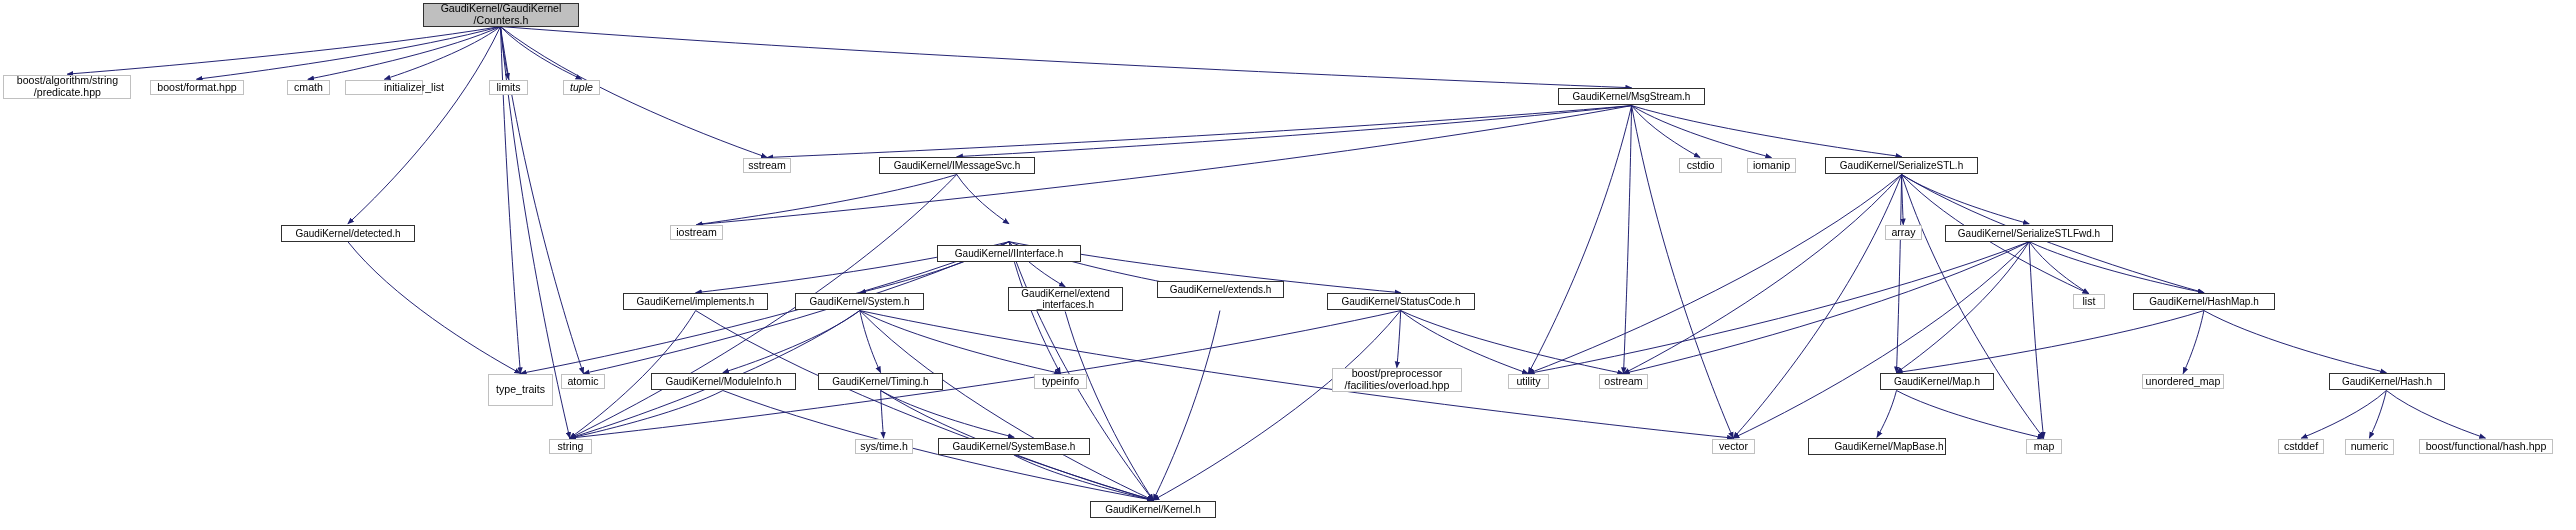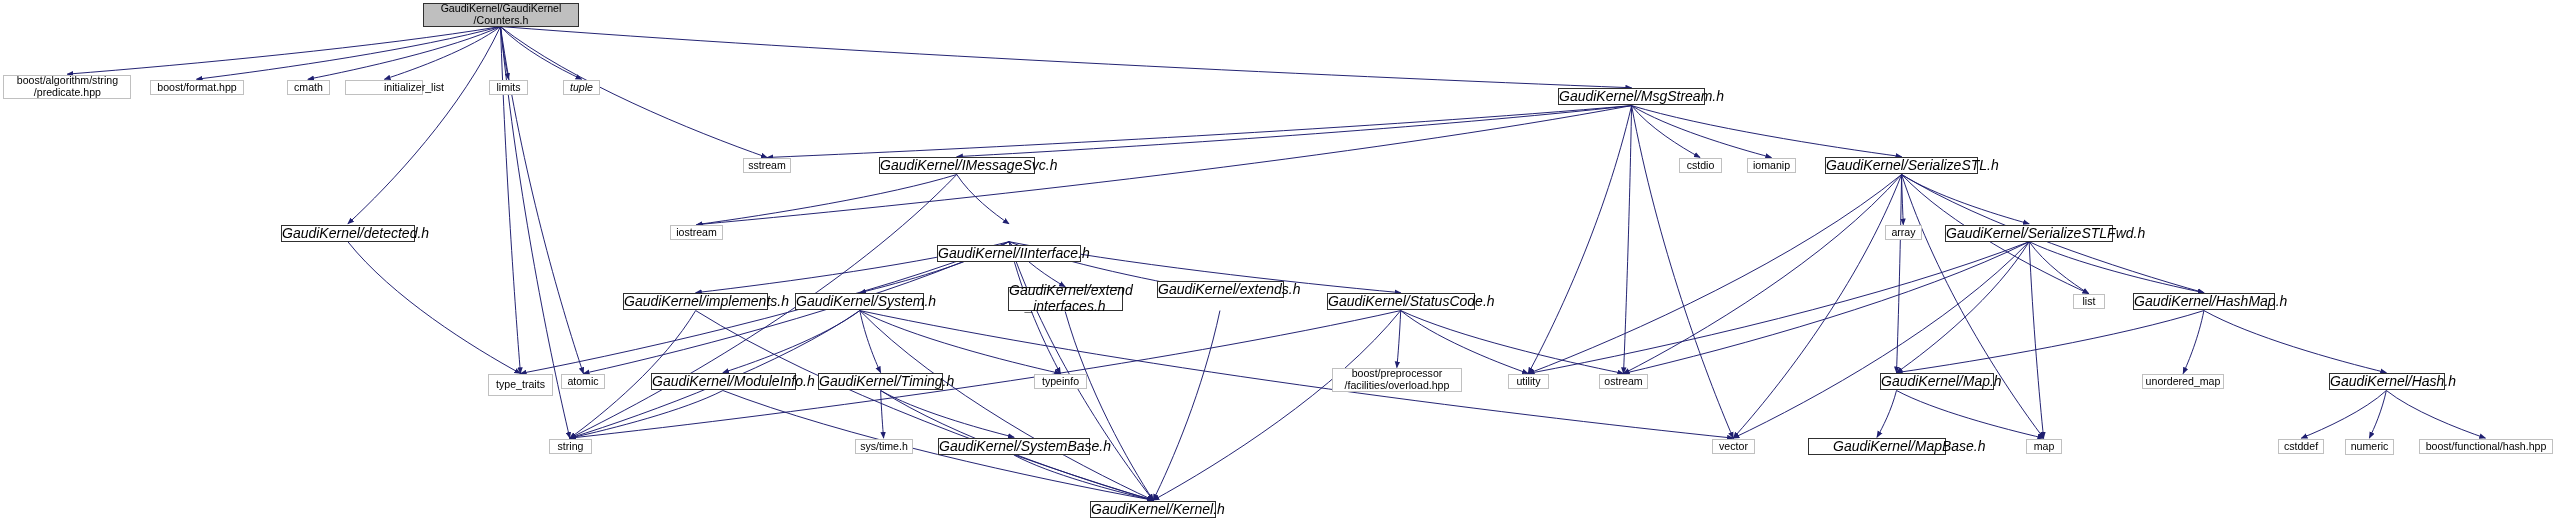--- a/index.html
+++ b/index.html
@@ -6,21 +6,21 @@
   #graph{position:relative;width:2576px;height:531px;background:#ffffff;
          font-family:"Liberation Sans",sans-serif;overflow:hidden;}
   #edges{position:absolute;left:0;top:0;width:2576px;height:531px;pointer-events:none;}
   .node{position:absolute;box-sizing:border-box;display:flex;align-items:center;
         justify-content:center;text-align:center;line-height:1.12;
         background:#ffffff;white-space:pre;}
   .node .lbl{display:block;width:100%;}
   
   .ext{border:0.9px solid #c0c0c0;font-size:10.6px;color:#000;}
   
-  .int{border:1.4px solid #303030;font-size:14px;color:#000;font-style:italic;}
+  .int{border:1.4px solid #303030;font-size:10px;color:#000;}
   
   .root{border:1.4px solid #303030;background:#bfbfbf;font-size:10.6px;color:#000;}
 </style>
 </head>
 <body>
 
 <div id="graph">
   <svg id="edges" xmlns="http://www.w3.org/2000/svg" viewBox="0 0 3029 624">
     <defs>
       <marker id="ah" viewBox="0 0 10 8" refX="9" refY="4" markerWidth="7" markerHeight="6" orient="auto-start-reverse">
@@ -130,21 +130,21 @@
     <div class="node ext" style="left: 1885px; top: 225px; width: 37px; height: 15.3px;"><span class="lbl">array</span></div>
     <div class="node int" style="left: 1945px; top: 225px; width: 168px; height: 17px;"><span class="lbl">GaudiKernel/SerializeSTLFwd.h</span></div>
     <div class="node int" style="left: 623px; top: 293px; width: 145px; height: 17px;"><span class="lbl">GaudiKernel/implements.h</span></div>
     <div class="node int" style="left: 795px; top: 293px; width: 129px; height: 17px;"><span class="lbl">GaudiKernel/System.h</span></div>
     <div class="node int" style="left: 1008px; top: 287px; width: 115px; height: 24px;"><span class="lbl">GaudiKernel/extend
 _interfaces.h</span></div>
     <div class="node int" style="left: 1157px; top: 281px; width: 127px; height: 17px;"><span class="lbl">GaudiKernel/extends.h</span></div>
     <div class="node int" style="left: 1327px; top: 293px; width: 148px; height: 17px;"><span class="lbl">GaudiKernel/StatusCode.h</span></div>
     <div class="node ext" style="left: 2073px; top: 294px; width: 32px; height: 15.3px;"><span class="lbl">list</span></div>
     <div class="node int" style="left: 2133px; top: 293px; width: 142px; height: 17px;"><span class="lbl">GaudiKernel/HashMap.h</span></div>
-    <div class="node ext" style="left: 488px; top: 374px; width: 65px; height: 22px;"><span class="lbl">type_traits</span></div>
+    <div class="node ext" style="left: 488px; top: 374px; width: 65px; height: 32px;"><span class="lbl">type_traits</span></div>
     <div class="node ext" style="left: 561px; top: 374px; width: 44px; height: 15.3px;"><span class="lbl">atomic</span></div>
     <div class="node int" style="left: 651px; top: 373px; width: 145px; height: 17px;"><span class="lbl">GaudiKernel/ModuleInfo.h</span></div>
     <div class="node int" style="left: 818px; top: 373px; width: 125px; height: 17px;"><span class="lbl">GaudiKernel/Timing.h</span></div>
     <div class="node ext" style="left: 1034px; top: 374px; width: 53px; height: 15.3px;"><span class="lbl">typeinfo</span></div>
     <div class="node ext" style="left: 1332px; top: 368px; width: 130px; height: 24px;"><span class="lbl">boost/preprocessor
 /facilities/overload.hpp</span></div>
     <div class="node ext" style="left: 1508px; top: 374px; width: 41px; height: 15.3px;"><span class="lbl">utility</span></div>
     <div class="node ext" style="left: 1599px; top: 374px; width: 49px; height: 15.3px;"><span class="lbl">ostream</span></div>
     <div class="node int" style="left: 1840px; top: 373px; width: 114px; height: 17px; margin-left: 40px;"><span class="lbl">GaudiKernel/Map.h</span></div>
     <div class="node ext" style="left: 2142px; top: 374px; width: 82px; height: 15.3px;"><span class="lbl">unordered_map</span></div>

